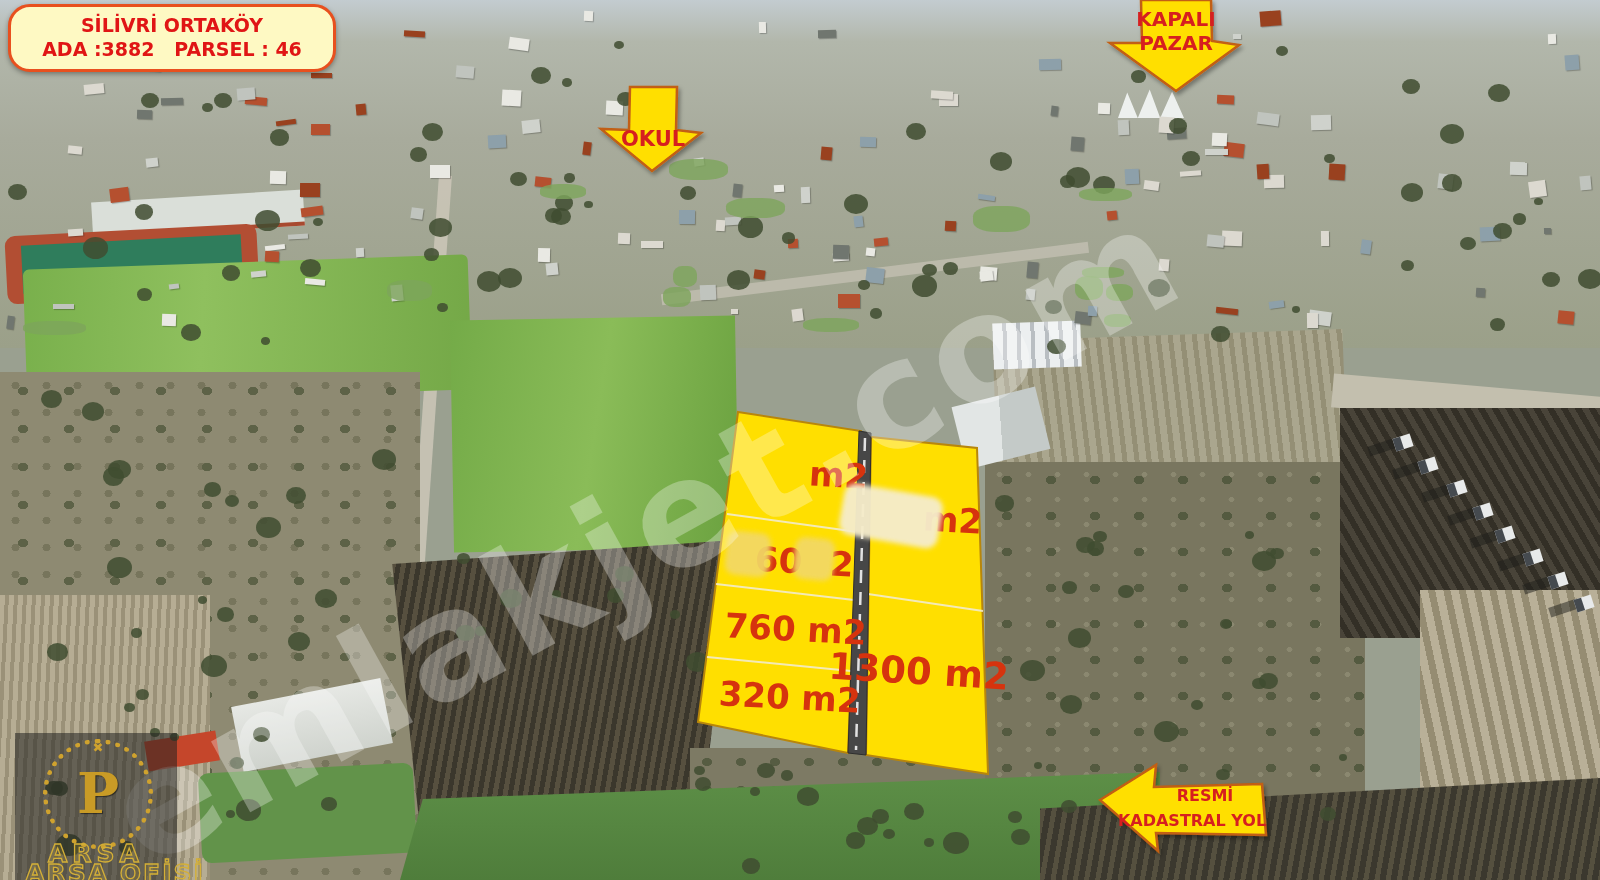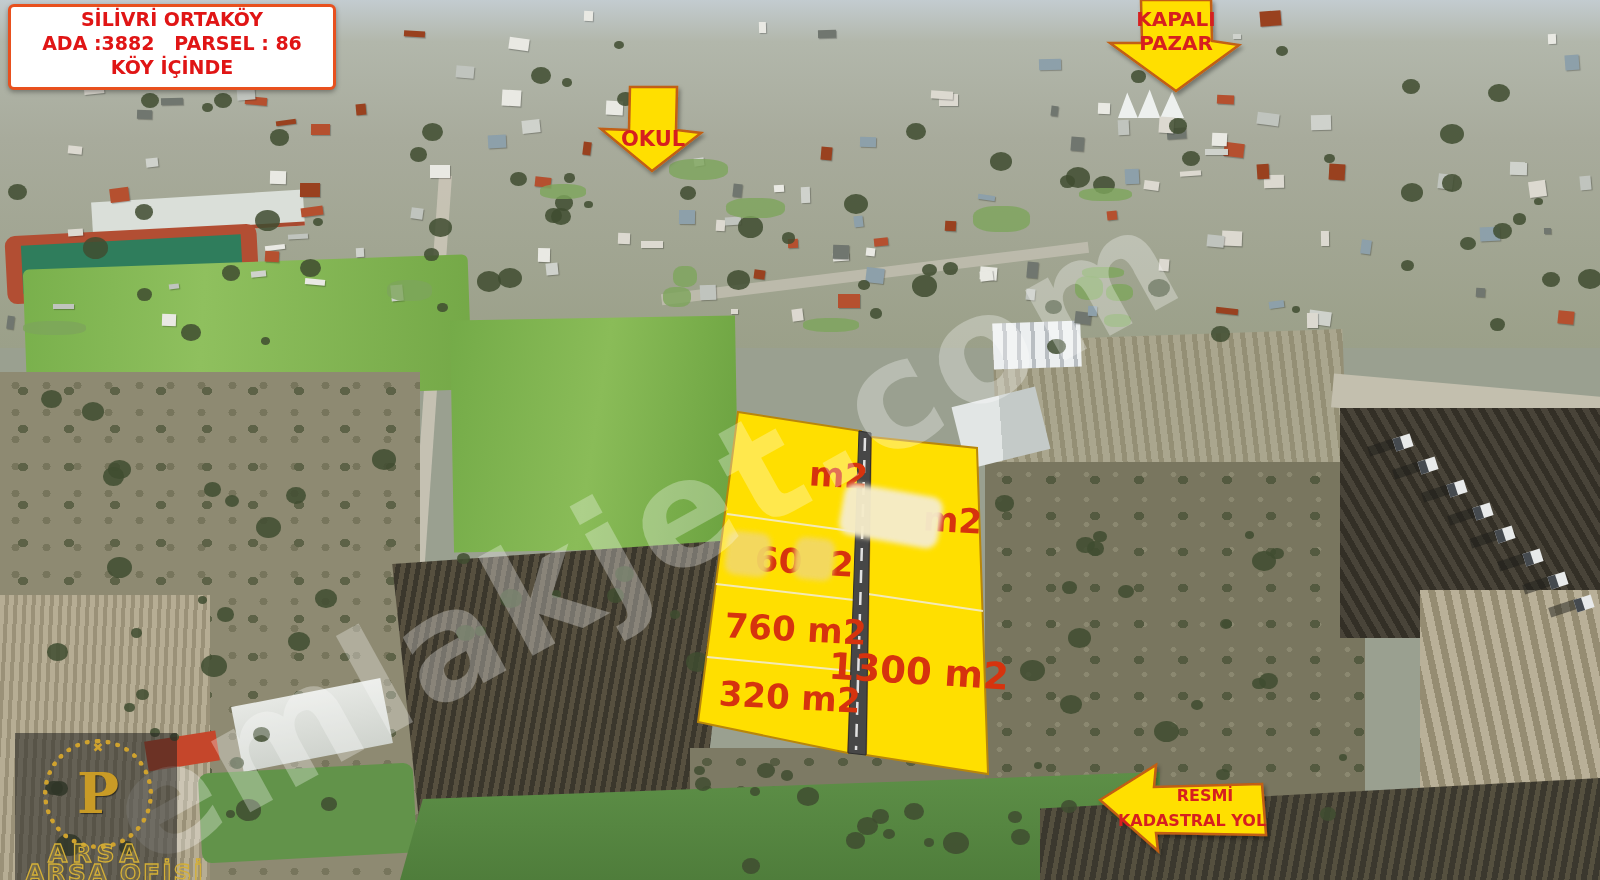--- a/index.html
+++ b/index.html
@@ -59,22 +59,22 @@
         background:repeating-linear-gradient(90deg,#eceff0 0 10px,#b9bec2 10px 14px);}
   .warehouse-right{left:958px;top:396px;width:86px;height:64px;transform:rotate(-14deg);
         background:linear-gradient(100deg,#e2e6e5 50%,#c4cac8 50%);}
   .tent{left:1118px;top:88px;width:66px;height:30px;background:#edf0ee;
         clip-path:polygon(0 100%,14% 15%,30% 100%,48% 5%,64% 100%,82% 12%,100% 100%);}
   
   .overlay-svg{left:0;top:0;z-index:20;}
   .watermark{left:80px;top:750px;width:1500px;z-index:30;pointer-events:none;
         font-size:148px;font-weight:bold;letter-spacing:6px;color:rgba(255,255,255,.30);
         transform:rotate(-29deg);transform-origin:0 0;white-space:nowrap;}
-  .sign{left:8px;top:4px;width:318px;z-index:40;background:#ffffff;
-        border:3px solid #e8501e;border-radius:6px;padding:0 2px 8px;
+  .sign{left:8px;top:4px;width:318px;z-index:40;background:#fef9c3;
+        border:3px solid #e8501e;border-radius:22px;padding:6px 2px 8px;
         box-shadow:0 2px 5px rgba(0,0,0,.35);}
   .sign p{margin:0;text-align:center;color:#e01515;font-weight:bold;font-size:19px;
         line-height:24px;white-space:pre;}
   .sign p.small{font-size:18px;letter-spacing:-0.5px;}
   .logo{left:15px;top:733px;width:162px;height:147px;z-index:40;
         background:rgba(35,35,32,.55);}
   .wreath{position:absolute;left:28px;top:6px;width:100px;height:100px;
         border:5px dotted #cfa22e;border-radius:50%;}
   .wreath-top{position:absolute;left:0;top:-4px;width:100%;text-align:center;
         color:#cfa22e;font-size:13px;font-weight:bold;}
@@ -487,22 +487,21 @@
       <polygon points="1100,800 1156,765 1154,787 1262,784 1266,835 1156,833 1158,851" fill="#ffdf00" stroke="#c25e12" stroke-width="2.5"></polygon>
     </g>
     <text x="1205" y="801" font-size="16" text-anchor="middle" fill="#d61f1f" font-weight="bold" font-family="'DejaVu Sans',sans-serif">RESMİ</text>
     <text x="1192" y="826" font-size="16" text-anchor="middle" fill="#d61f1f" font-weight="bold" font-family="'DejaVu Sans',sans-serif">KADASTRAL YOL</text>
   </svg>
 
   <div class="abs watermark">emlakjet.com</div>
 
   <div class="abs sign">
     <p>SİLİVRİ ORTAKÖY</p>
-    <p>ADA :3882   PARSEL : 86</p>
-    <p>KÖY İÇİNDE</p>
+    <p>ADA :3882   PARSEL : 46</p>
   </div>
 
   <div class="abs logo">
     <div class="wreath">
       <div class="wreath-top">✖</div>
       <div class="monogram">P</div>
     </div>
     <div class="brand1">ARSA</div>
     <div class="brand2">ARSA OFİSİ</div>
   </div>

